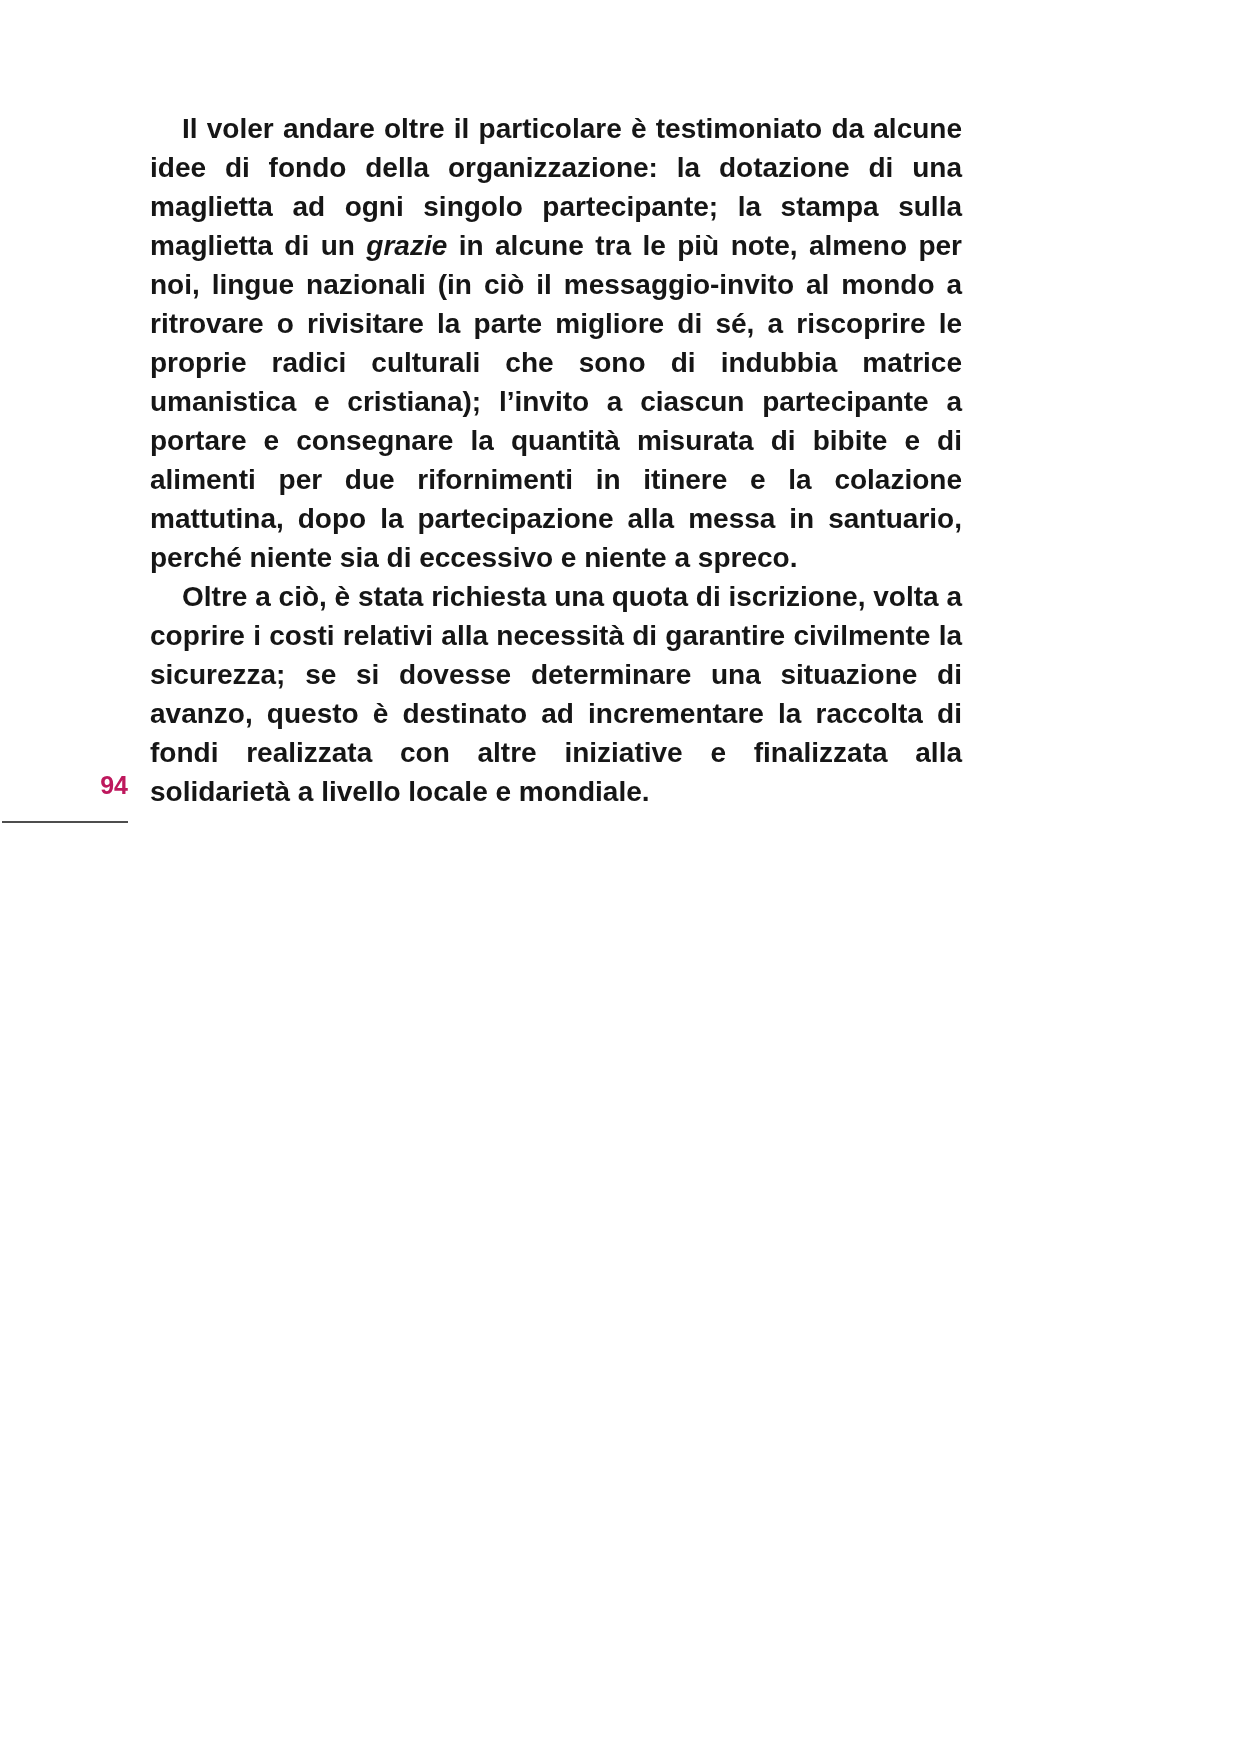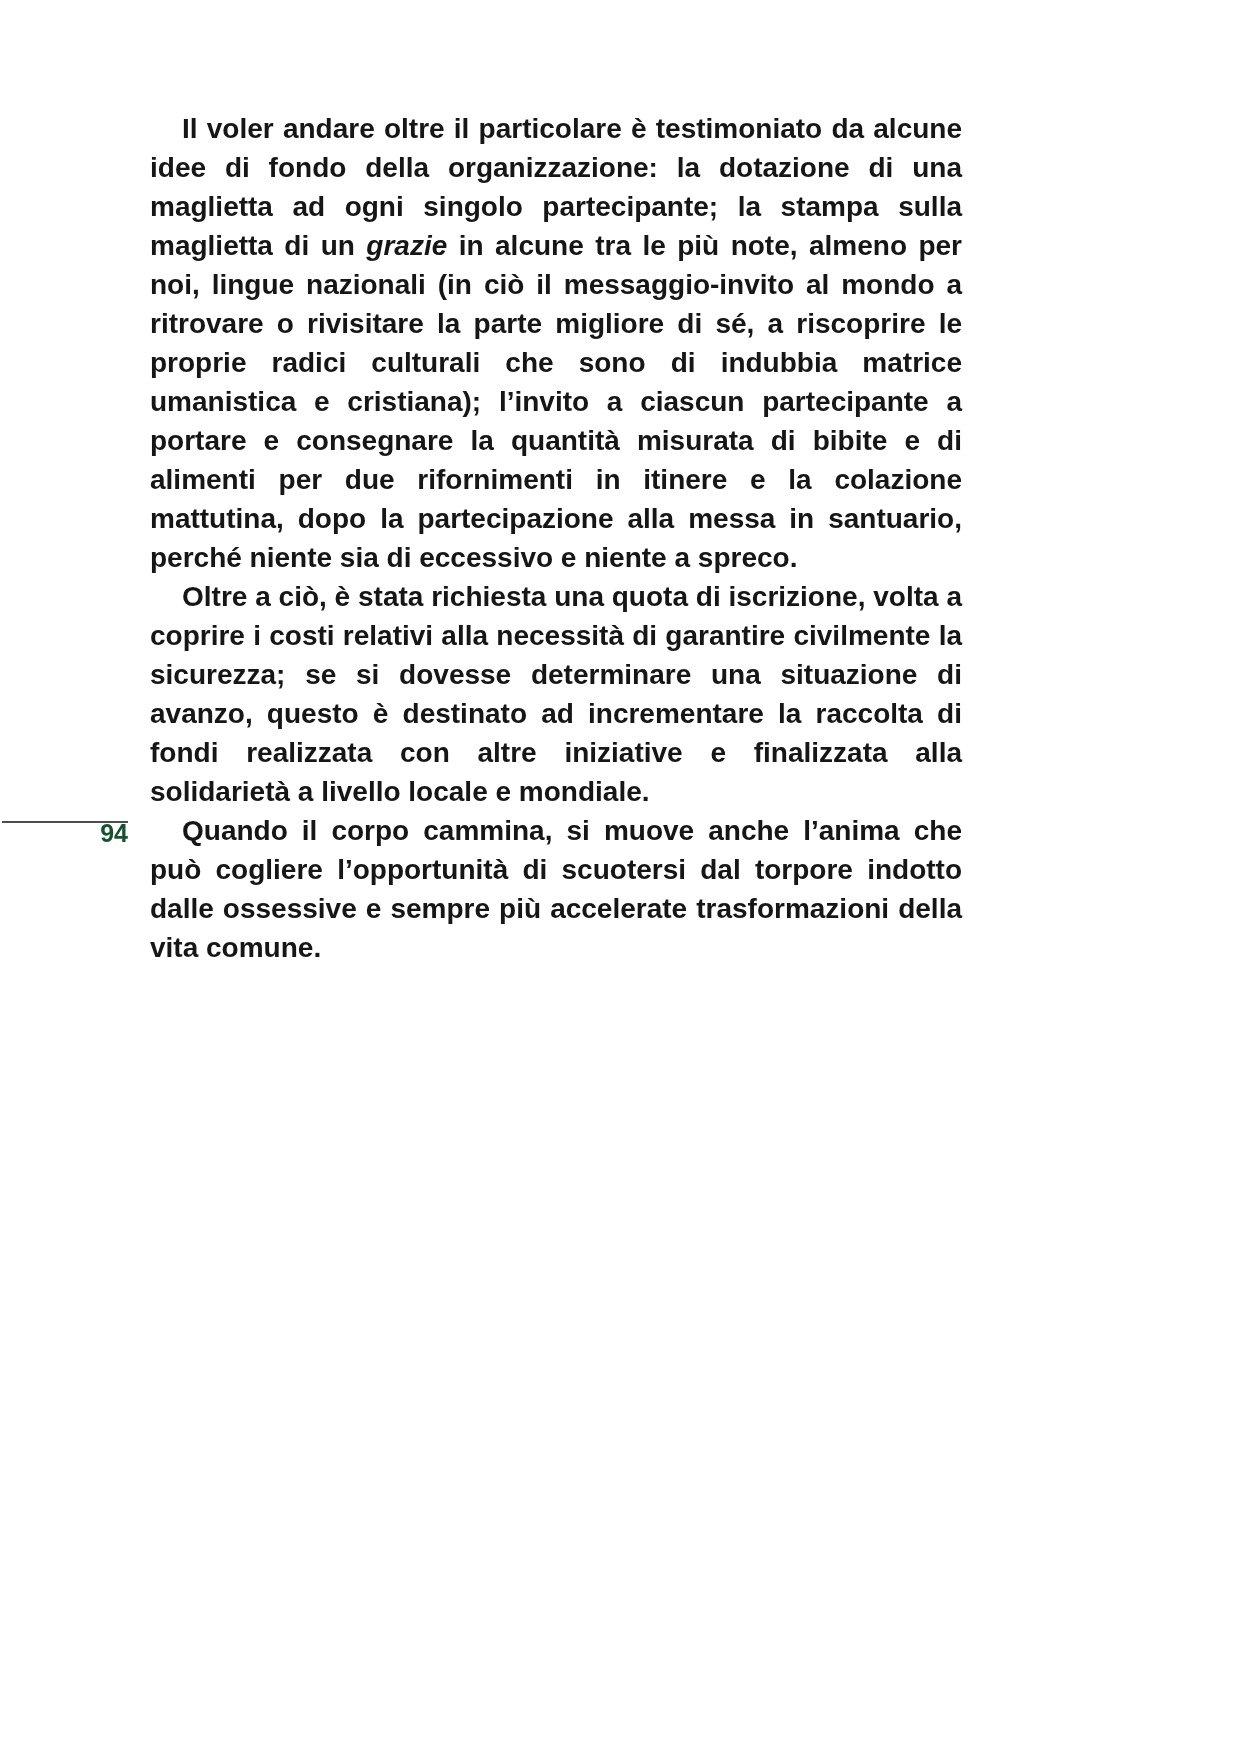--- a/index.html
+++ b/index.html
@@ -39,22 +39,21 @@
     left: 0;
     top: 772px;
     width: 130px;
   }
   .pagenum {
     font-weight: bold;
     font-size: 25px;
     line-height: 26px;
     text-align: right;
     padding-right: 2px;
-    color: #14532d;
-    margin-top: 48px;
+    color: #be185d;
   }
   .pagenum-rule {
     position: absolute;
     left: 2px;
     top: 49px;
     width: 126px;
     height: 2px;
     background: #4d4d4d;
   }
 </style>
@@ -66,16 +65,15 @@
   <div class="pagenum-block">
     <div class="pagenum">94</div>
     <div class="pagenum-rule"></div>
   </div>
 
   <div class="text-block">
     <p><span>Il voler andare oltre il particolare è testimoniato da alcune idee di fondo della organizzazione: la dotazione di una maglietta ad ogni singolo partecipante; la stampa sulla maglietta di un </span><em>grazie</em><span> in alcune tra le più note, almeno per noi, lingue nazionali (in ciò il messaggio-invito al mondo a ritrovare o rivisitare la parte migliore di sé, a riscoprire le proprie radici culturali che sono di indubbia matrice umanistica e cristiana); l’invito a ciascun partecipante a portare e consegnare la quantità misurata di bibite e di alimenti per due rifornimenti in itinere e la colazione mattutina, dopo la partecipazione alla messa in santuario, perché niente sia di eccessivo e niente a spreco.</span></p>
 
     <p>Oltre a ciò, è stata richiesta una quota di iscrizione, volta a coprire i costi relativi alla necessità di garantire civilmente la sicurezza; se si dovesse determinare una situazione di avanzo, questo è destinato ad incrementare la raccolta di fondi realizzata con altre iniziative e finalizzata alla solidarietà a livello locale e mondiale.</p>
 
-    <p>Quando il corpo cammina, si muove anche l’anima che può cogliere l’opportunità di scuotersi dal torpore indotto dalle ossessive e sempre più accelerate trasformazioni della vita comune.</p>
   </div>
 
 </div>
 
 </body></html>

